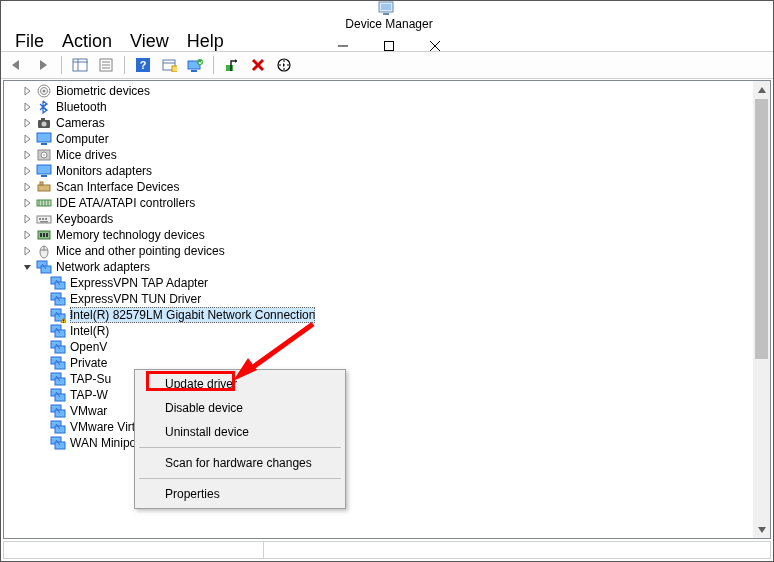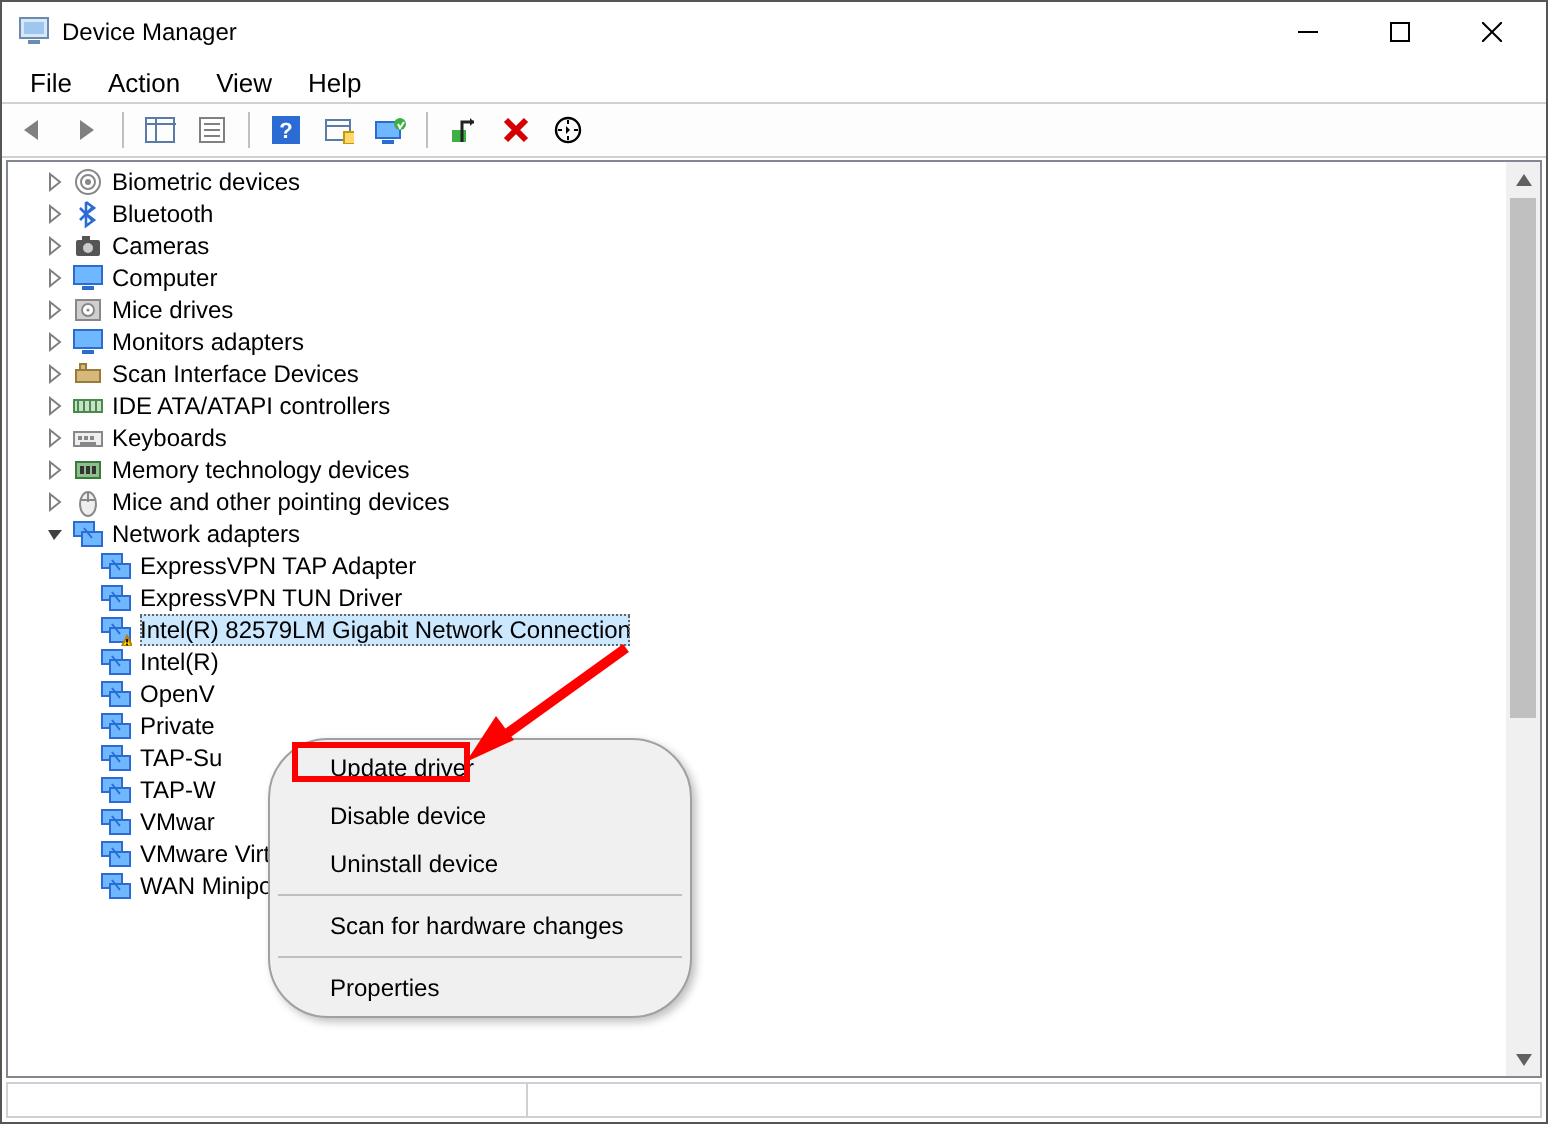--- a/index.html
+++ b/index.html
@@ -1,24 +1,24 @@
 <!DOCTYPE html>
 <html><head>
 <meta charset="utf-8">
 <style>
   * { box-sizing: border-box; }
   html, body { margin: 0; padding: 0; font-family: "Segoe UI", Tahoma, sans-serif; font-size: 12px; background: #fff; }
   .window { width: 774px; height: 562px; border: 1px solid #555; position: relative; background: #fff; overflow: hidden; }
-  .titlebar { height: 30px; display: flex; align-items: center; padding: 0 4px 0 8px; background: #fff; }
+  .titlebar { height: 30px; display: flex; align-items: center; padding: 0 4px 0 8px; background: #fff; flex-direction: column; }
   .titlebar .app-icon { width: 16px; height: 16px; margin-right: 6px; display:inline-flex; align-items:center; justify-content:center;}
   .titlebar .title { flex: 1; font-size: 12px; color: #000; }
   .win-btns { display: flex; }
   .win-btn { width: 46px; height: 30px; display: flex; align-items: center; justify-content: center; color: #000; }
   .menubar { height: 20px; display: flex; align-items: center; padding: 0 6px; gap: 2px; }
-  .menubar span { padding: 1px 8px; font-size: 13px; }
+  .menubar span { padding: 1px 8px; font-size: 18px; }
   .toolbar { height: 28px; border-top: 1px solid #d0d0d0; border-bottom: 1px solid #d0d0d0; display: flex; align-items: center; padding: 0 4px; gap: 2px; background: #fdfdfd; }
   .tbtn { width: 24px; height: 22px; display: flex; align-items: center; justify-content: center; border: 1px solid transparent; }
   .tsep { width: 1px; height: 18px; background: #c0c0c0; margin: 0 4px; }
   .content { position: absolute; top: 79px; left: 2px; right: 2px; bottom: 22px; border: 1px solid #828790; background: #fff; overflow: hidden; }
   .tree { position: absolute; top: 0; left: 0; right: 17px; bottom: 0; overflow: hidden; padding: 2px 0 2px 4px; }
   .scrollbar { position: absolute; top: 0; right: 0; width: 17px; bottom: 0; background: #f0f0f0; }
   .scrollbar .thumb { background: #c0c0c0; position:absolute; left:2px; right:2px; top:18px; height:260px; }
   .scrollbar .arr { position:absolute; left:0; right:0; height:17px; display:flex; align-items:center; justify-content:center; color:#555;}
   .scrollbar .arr.up{top:0;} .scrollbar .arr.down{bottom:0;}
   .node { display: flex; align-items: center; height: 16px; line-height: 16px; white-space: nowrap; }
@@ -460,21 +460,21 @@
             <path d="M0 0 L4 6 L8 0 Z" fill="#606060"></path>
           </svg>
         </div>
     </div>
   </div>
 
   <div class="statusbar">
     <div class="cell"></div>
   </div>
 
-  <div class="ctxmenu" id="ctxmenu" style="left:133px; top:368px;border-radius:30px;">
+  <div class="ctxmenu" id="ctxmenu" style="left:133px; top:368px;">
       <div class="ctxitem">Update driver</div>
       <div class="ctxitem">Disable device</div>
       <div class="ctxitem">Uninstall device</div>
       <div class="ctxsep"></div>
       <div class="ctxitem">Scan for hardware changes</div>
       <div class="ctxsep"></div>
       <div class="ctxitem bold">Properties</div>
     </div>
 
   <div class="highlight-box" style="left:145px; top:370px; width:89px; height:20px;"></div>

